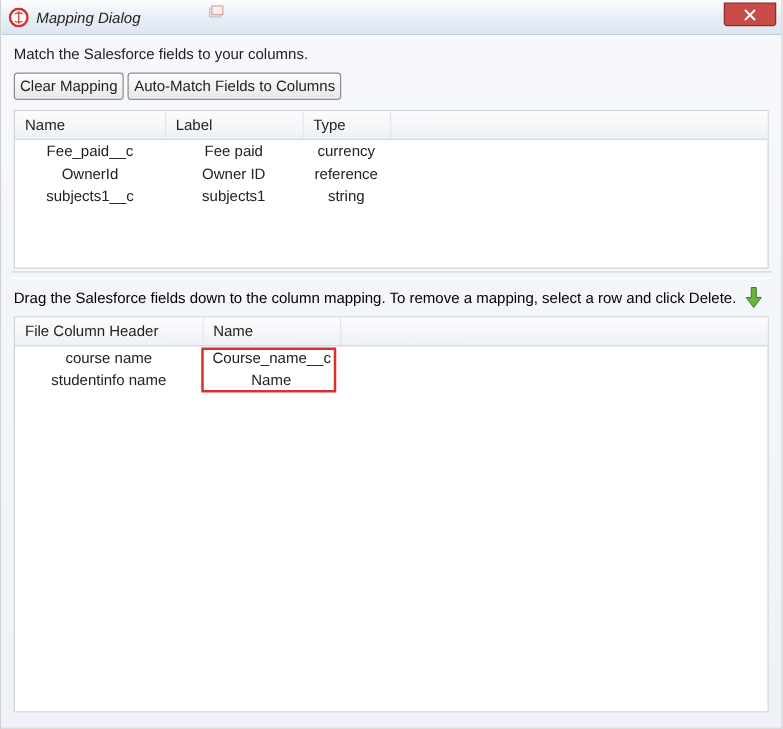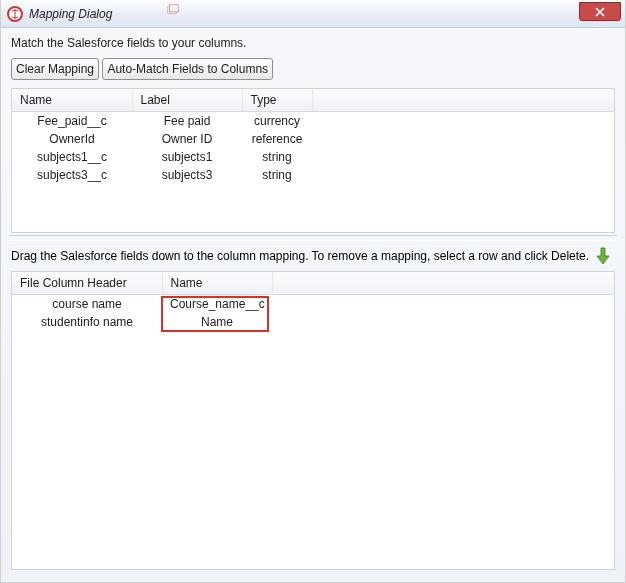--- a/index.html
+++ b/index.html
@@ -206,26 +206,20 @@
             <td>Owner ID</td>
             <td class="col-type">reference</td>
             <td></td>
           </tr>
           <tr>
             <td>subjects1__c</td>
             <td>subjects1</td>
             <td class="col-type">string</td>
             <td></td>
           </tr>
-          <tr>
-            <td>subjects3__c</td>
-            <td>subjects3</td>
-            <td class="col-type">string</td>
-            <td></td>
-          </tr>
         </tbody>
     </table>
     <div class="table-pad"></div>
   </div>
 
   <div class="separator"></div>
 
   <div class="drag-row">
     <span>Drag the Salesforce fields down to the column mapping.  To remove a mapping, select a row and click Delete.</span>
     <span class="arrow-icon">

